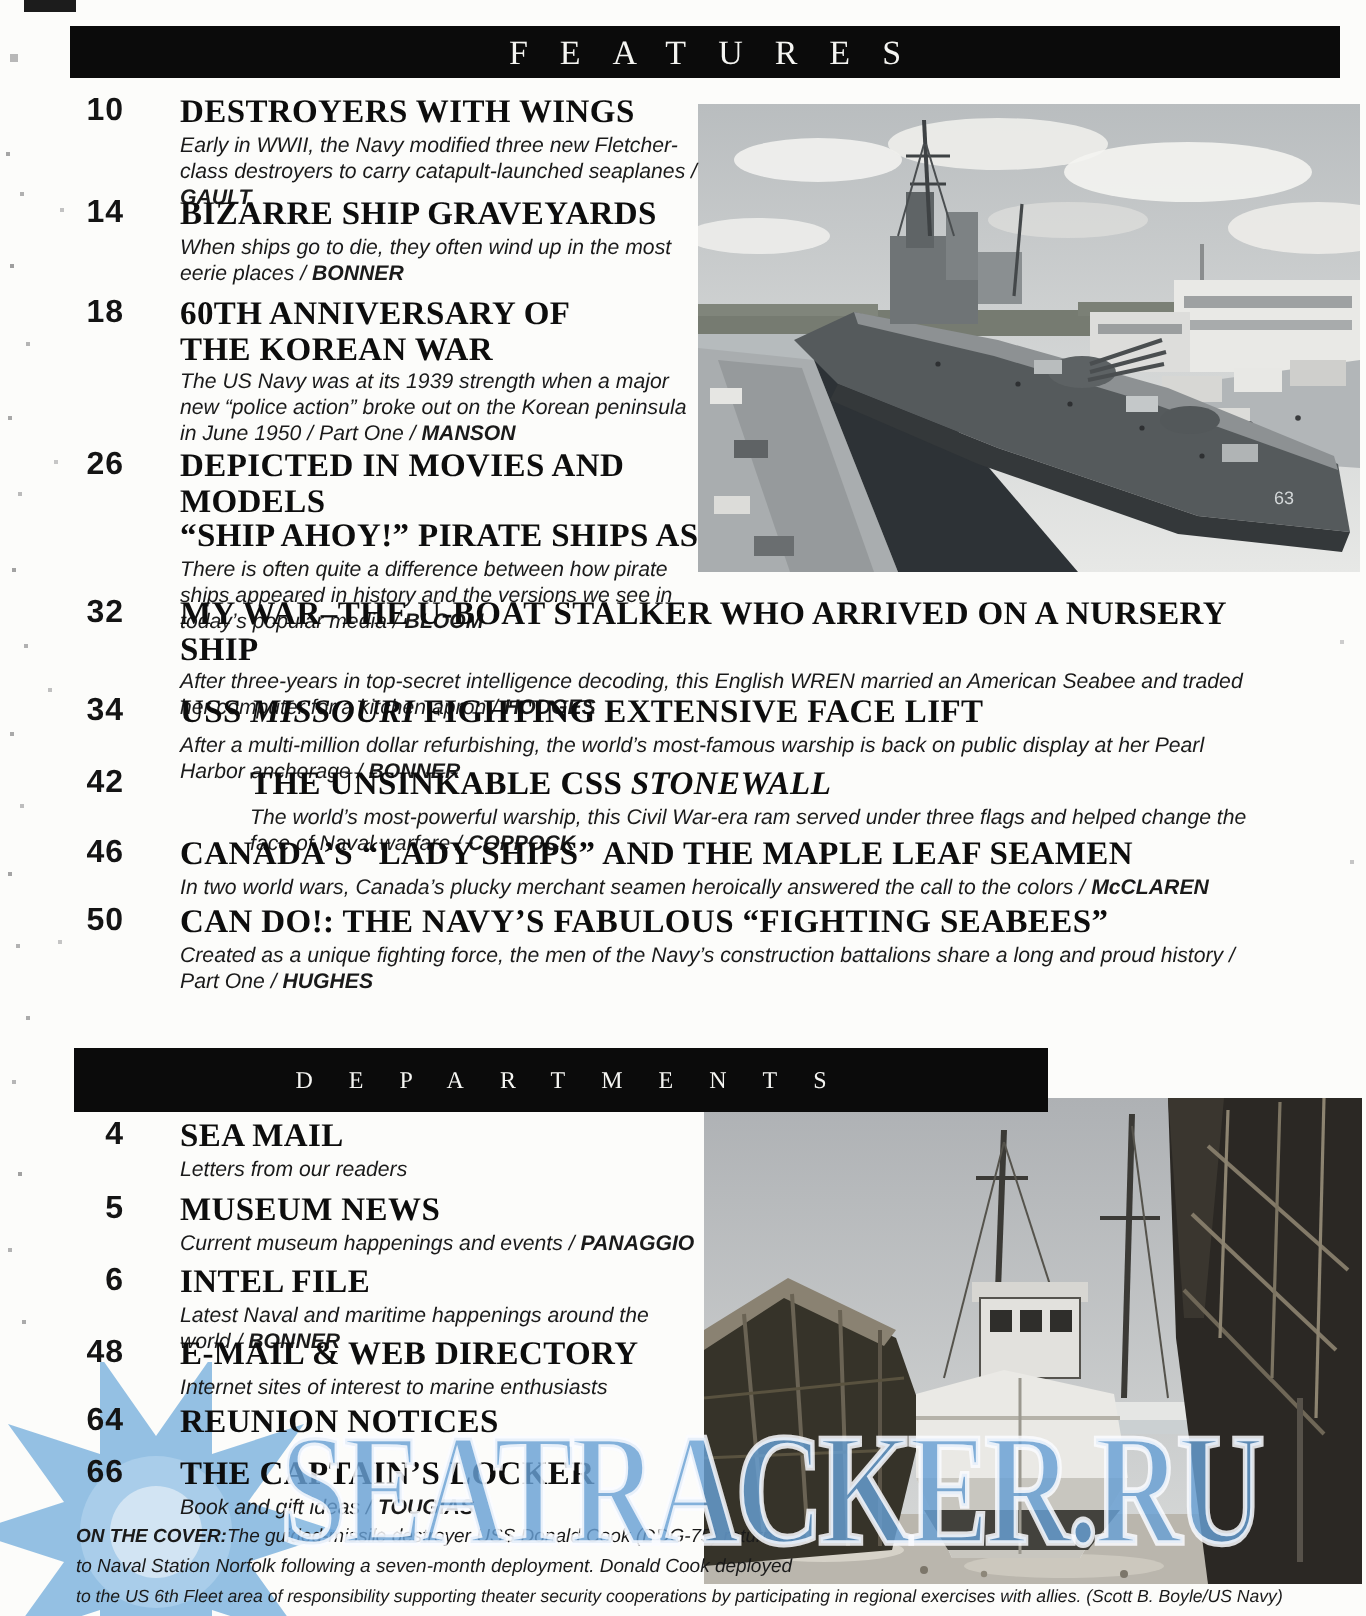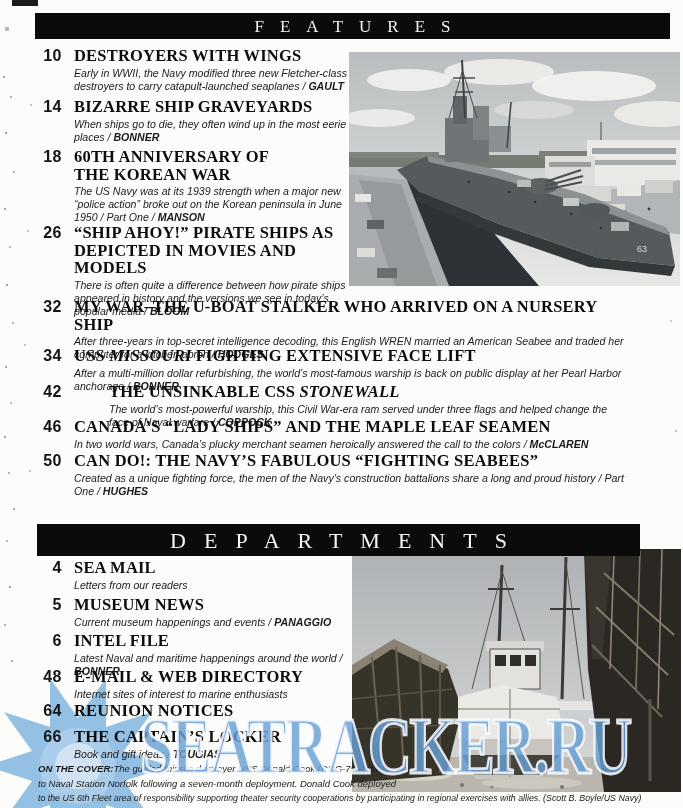--- a/index.html
+++ b/index.html
@@ -9,28 +9,28 @@
     font-family:"Liberation Sans",sans-serif;
     color:#141414;
   }
   
   .banner{
     position:absolute;background:#0b0b0b;color:#f5f5f2;
     font-family:"Liberation Serif",serif;font-weight:normal;
     text-align:center;z-index:3;
   }
   #banner-features{left:35px;top:13px;width:635px;height:26px;line-height:27px;font-size:17px;letter-spacing:16px;text-indent:16px;}
-  #banner-departments{left:37px;top:524px;width:603px;height:32px;line-height:33px;font-size:22px;letter-spacing:18px;text-indent:18px;}
+  #banner-departments{left:37px;top:524px;width:487px;height:32px;line-height:33px;font-size:12px;letter-spacing:18px;text-indent:18px;}
   
   .toc-item{position:absolute;display:flex;z-index:3;}
   .toc-item .num{
     width:34px;text-align:right;flex:none;
     font-family:Liberation Sans, sans-serif;font-weight:bold;font-size:16px;line-height:17px;letter-spacing:0.5px;
   }
-  .toc-item .itembody{margin-left:12px;flex:1;}
+  .toc-item .itembody{margin-left:28px;flex:1;}
   .title{
     font-family:"Liberation Serif",serif;font-weight:bold;
     font-size:16.5px;line-height:17.5px;letter-spacing:0.2px;color:#0d0d0d;
   }
   .title .it{font-style:italic;}
   .desc{font-style:italic;font-size:10.6px;line-height:1.24;color:#1a1a1a;margin-top:2px;}
   .desc .au{font-weight:bold;}
   .w-narrow{width:322px;}
   .w-wide{width:600px;}
   
@@ -184,22 +184,22 @@
   <div class="itembody">
     <div class="title"><span>60TH ANNIVERSARY OF</span><span class="it"></span><span></span></div>
     <div class="title">THE KOREAN WAR</div>
     <div class="desc"><span>The US Navy was at its 1939 strength when a major new “police action” broke out on the Korean peninsula in June 1950 / Part One / </span><span class="au">MANSON</span></div>
   </div>
 </div>
 
 <div class="toc-item w-narrow" style="left:28px;top:224px;">
   <div class="num">26</div>
   <div class="itembody">
+    <div class="title">DEPICTED IN MOVIES AND MODELS</div>
     <div class="title"><span>“SHIP AHOY!” PIRATE SHIPS AS</span><span class="it"></span><span></span></div>
-    <div class="title">DEPICTED IN MOVIES AND MODELS</div>
     <div class="desc"><span>There is often quite a difference between how pirate ships appeared in history and the versions we see in today’s popular media / </span><span class="au">BLOOM</span></div>
   </div>
 </div>
 
 <div class="toc-item w-wide" style="left:28px;top:298px;">
   <div class="num">32</div>
   <div class="itembody">
     <div class="title"><span>MY WAR–THE U-BOAT STALKER WHO ARRIVED ON A NURSERY SHIP</span><span class="it"></span><span></span></div>
     <div class="title"></div>
     <div class="desc"><span>After three-years in top-secret intelligence decoding, this English WREN married an American Seabee and traded her computer for a kitchen apron / </span><span class="au">HODGES</span></div>

